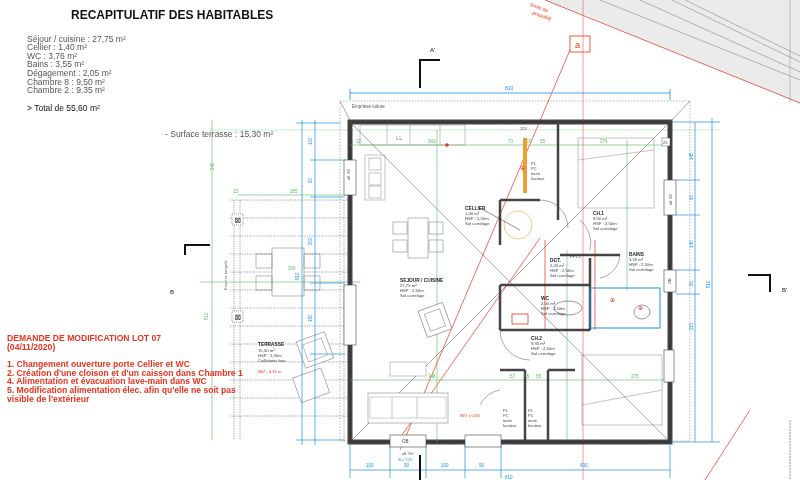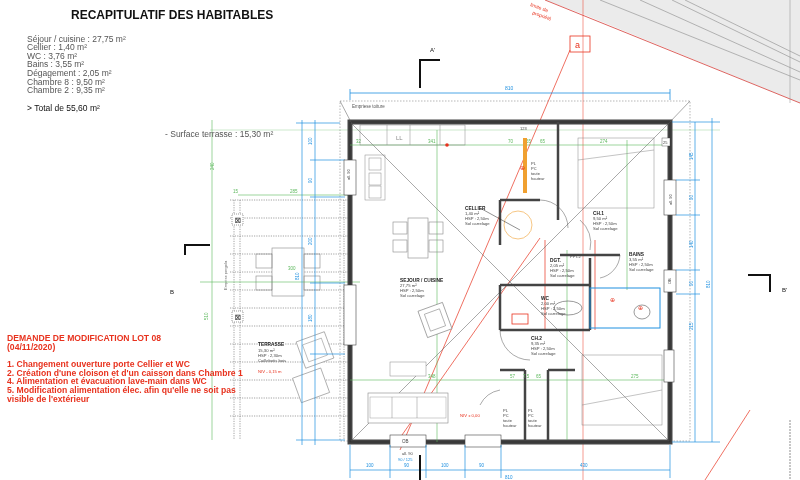--- a/index.html
+++ b/index.html
@@ -339,21 +339,21 @@
   <div>WC : 3,76 m²</div>
   <div>Bains : 3,55 m²</div>
   <div>Dégagement : 2,05 m²</div>
   <div>Chambre 8 : 9,50 m²</div>
   <div>Chambre 2 : 9,35 m²</div>
   <div class="total">&gt; Total de 55,60 m²</div>
   <div class="terrace">- Surface terrasse : 15,30 m²</div>
 </div>
 
 <div class="mods">
-  <div>DEMANDE DE MODIFICATION LOT 08</div>
+  <div>DEMANDE DE MODIFICATION LOT 07</div>
   <div>(04/11/2020)</div>
   <div class="gap"></div>
   <div>1. Changement ouverture porte Cellier et WC</div>
   <div>2. Création d'une cloison et d'un caisson dans Chambre 1</div>
   <div>4. Alimentation et évacuation lave-main dans WC</div>
   <div>5. Modification alimentation élec. afin qu'elle ne soit pas</div>
   <div>visible de l'extérieur</div>
 </div>
 
 </body></html>

